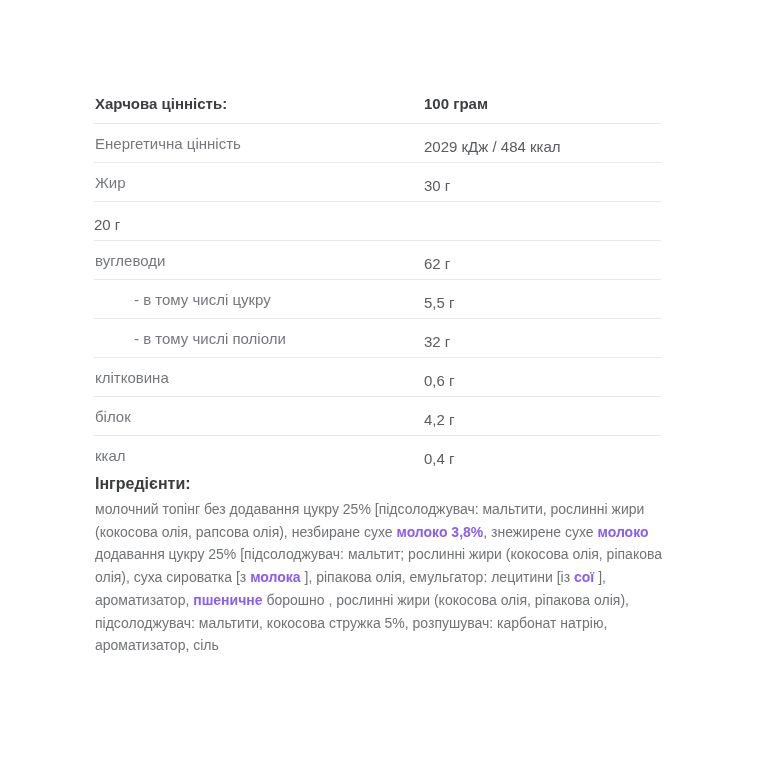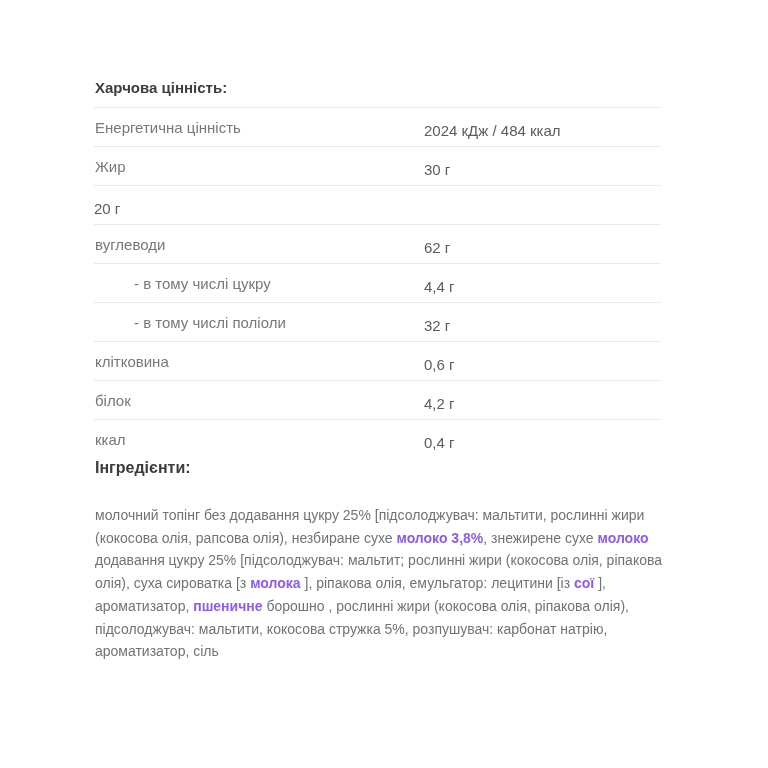--- a/index.html
+++ b/index.html
@@ -6,21 +6,21 @@
   html, body {
     width: 768px;
     height: 768px;
     background: #ffffff;
     font-family: "Liberation Sans", "DejaVu Sans", sans-serif;
     overflow: hidden;
   }
   .sheet {
     position: absolute;
     left: 94px;
-    top: 68px;
+    top: 84px;
     width: 567px;
   }
   
   .ntable { width: 100%; }
   .nrow {
     display: flex;
     align-items: center;
     height: 39px;
     border-bottom: 1px solid #e7e9ea;
     font-size: 15px;
@@ -46,57 +46,58 @@
   .nrow.header .ncell-value { color: #3c3e41; position: relative; top: 0; }
   .nrow:not(.header) .ncell-value { position: relative; top: 3px; }
   
   .ing-heading {
     font-size: 16px;
     font-weight: 700;
     color: #3a3c3e;
     padding-left: 1px;
   }
   .ing-text {
-    margin-top: 27px;
+    margin-top: 5px;
     font-size: 14px;
     line-height: 22.7px;
     color: #707376;
     padding-left: 1px;
   }
   .ing-line { white-space: nowrap; }
   .ing-bold { font-weight: 700; color: #8b5cf6; }
 </style>
 </head>
 <body>
 
 <div class="sheet">
 
   <div class="ntable">
     <div class="nrow header">
       <div class="ncell-label">Харчова цінність:</div>
+      <div class="ncell-value">100 грам</div>
     </div>
     <div id="nrows">
         <div class="nrow">
           <div class="ncell-label">Енергетична цінність</div>
-          <div class="ncell-value">2024 кДж / 484 ккал</div>
+          <div class="ncell-value">2029 кДж / 484 ккал</div>
         </div>
         <div class="nrow">
           <div class="ncell-label">Жир</div>
           <div class="ncell-value">30 г</div>
         </div>
         <div class="nrow indent">
           <div class="ncell-value">20 г</div>
         </div>
         <div class="nrow">
           <div class="ncell-label">вуглеводи</div>
           <div class="ncell-value">62 г</div>
         </div>
         <div class="nrow indent">
           <div class="ncell-label">- в тому числі цукру</div>
-          <div class="ncell-value">4,4 г</div>
+          <div class="ncell-value">5,5 г</div>
         </div>
         <div class="nrow indent">
           <div class="ncell-label">- в тому числі поліоли</div>
           <div class="ncell-value">32 г</div>
         </div>
         <div class="nrow">
           <div class="ncell-label">клітковина</div>
           <div class="ncell-value">0,6 г</div>
         </div>
         <div class="nrow">

